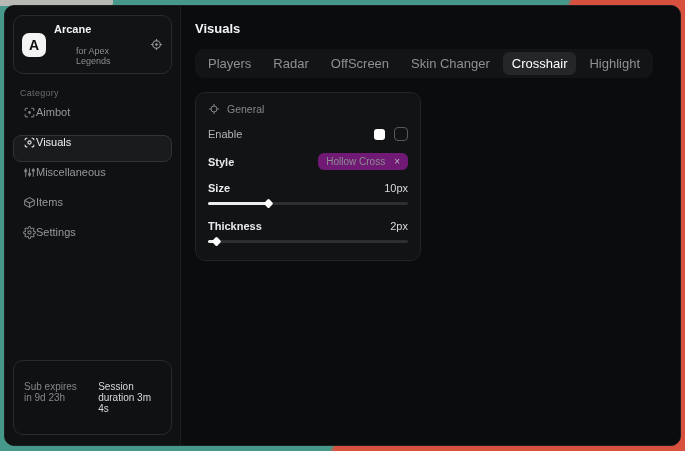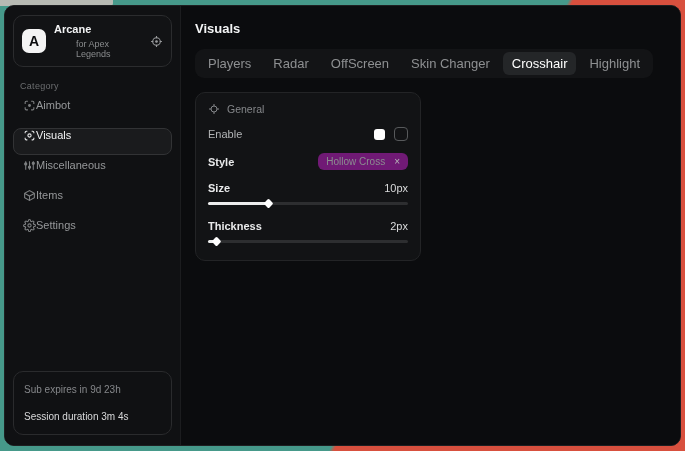--- a/index.html
+++ b/index.html
@@ -25,40 +25,40 @@
   }
   .app-card {
     border:1px solid #2b2c2e; border-radius:10px; background:#121315;
     padding:7px 8px; display:flex; align-items:center; gap:8px;
   }
   .app-logo {
     width:24px; height:24px; background:#f4f4f4; border-radius:7px;
     color:#0c0d0f; font-weight:bold; font-size:14px;
     display:flex; align-items:center; justify-content:center; flex:0 0 auto;
   }
-  .app-text { display:flex; flex-direction:column; gap:4px; min-width:0; }
+  .app-text { display:flex; flex-direction:column; gap:11px; min-width:0; }
   .app-name { color:#f2f3f4; font-size:11px; font-weight:bold; }
   .app-sub  { color:#8a8c8e; font-size:9px;padding-left:22px; }
   .app-target { margin-left:auto; color:#9a9c9e; display:flex; }
   .cat-label { color:#6b6d6f; font-size:9px; margin:14px 7px 7px 7px; letter-spacing:.3px; }
   .nav { display:flex; flex-direction:column; gap:3px; }
   .nav-item {
     display:flex; align-items:flex-start; gap:0; height:27px; padding:0 9px;
     color:#96989a; font-size:11px; border-radius:8px; border:1px solid transparent;
     cursor:pointer;
   }
   .nav-item .nico { display:flex; color:#7e8082; }
   .nav-item.selected {
     background:#1a1b1d; border-color:#323335; color:#f1f2f3;
   }
   .nav-item.selected .nico { color:#e8e9ea; }
   .sidebar-spacer { flex:1; }
   .sub-card {
-    border:1px solid #2a2b2d; border-radius:10px; padding:12px 10px;
-    display:flex; flex-direction:column; gap:16px;
+    border:1px solid #2a2b2d; border-radius:10px; padding:20px 10px;
+    display:flex; flex-direction:row; gap:16px;
   }
   .sub-line1 { color:#85878a; font-size:10px; }
   .sub-line2 { color:#d8d9da; font-size:10px; }
   
   .main { flex:1; background:#0b0c0e; padding:15px 14px; }
   .page-title { color:#f3f4f5; font-size:13px; font-weight:bold; }
   .tabbar {
     margin-top:13px; display:inline-flex; align-items:center; gap:4px;
     background:#131416; border-radius:9px; padding:3px 4px;
   }

